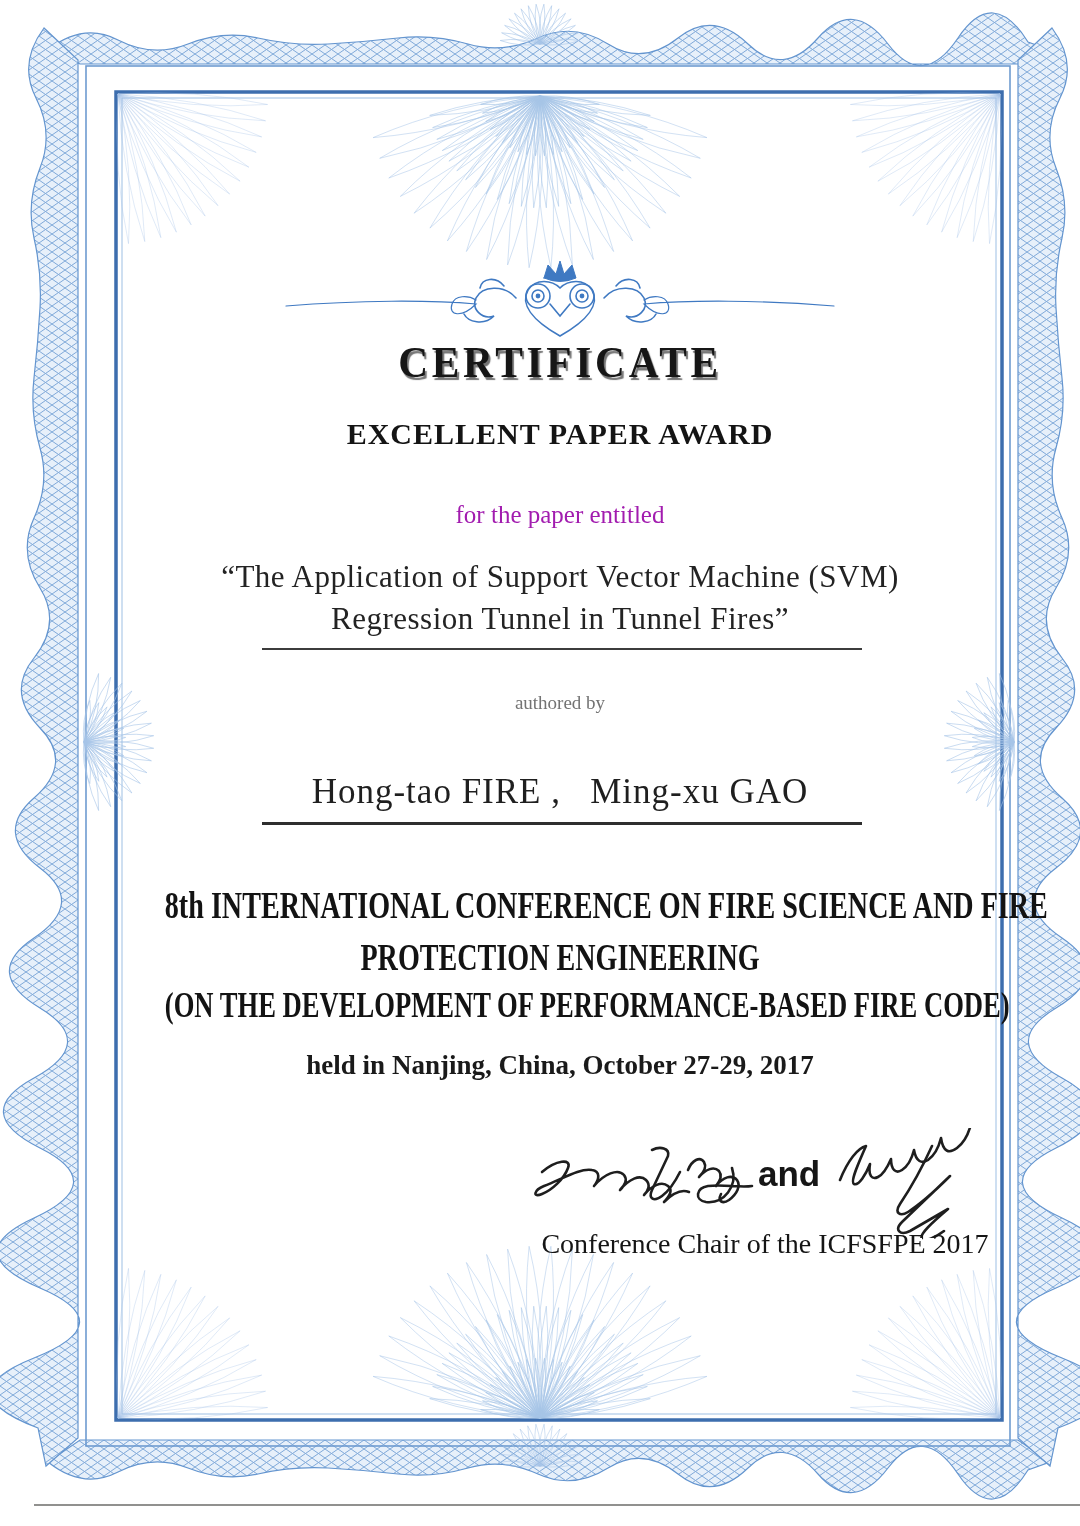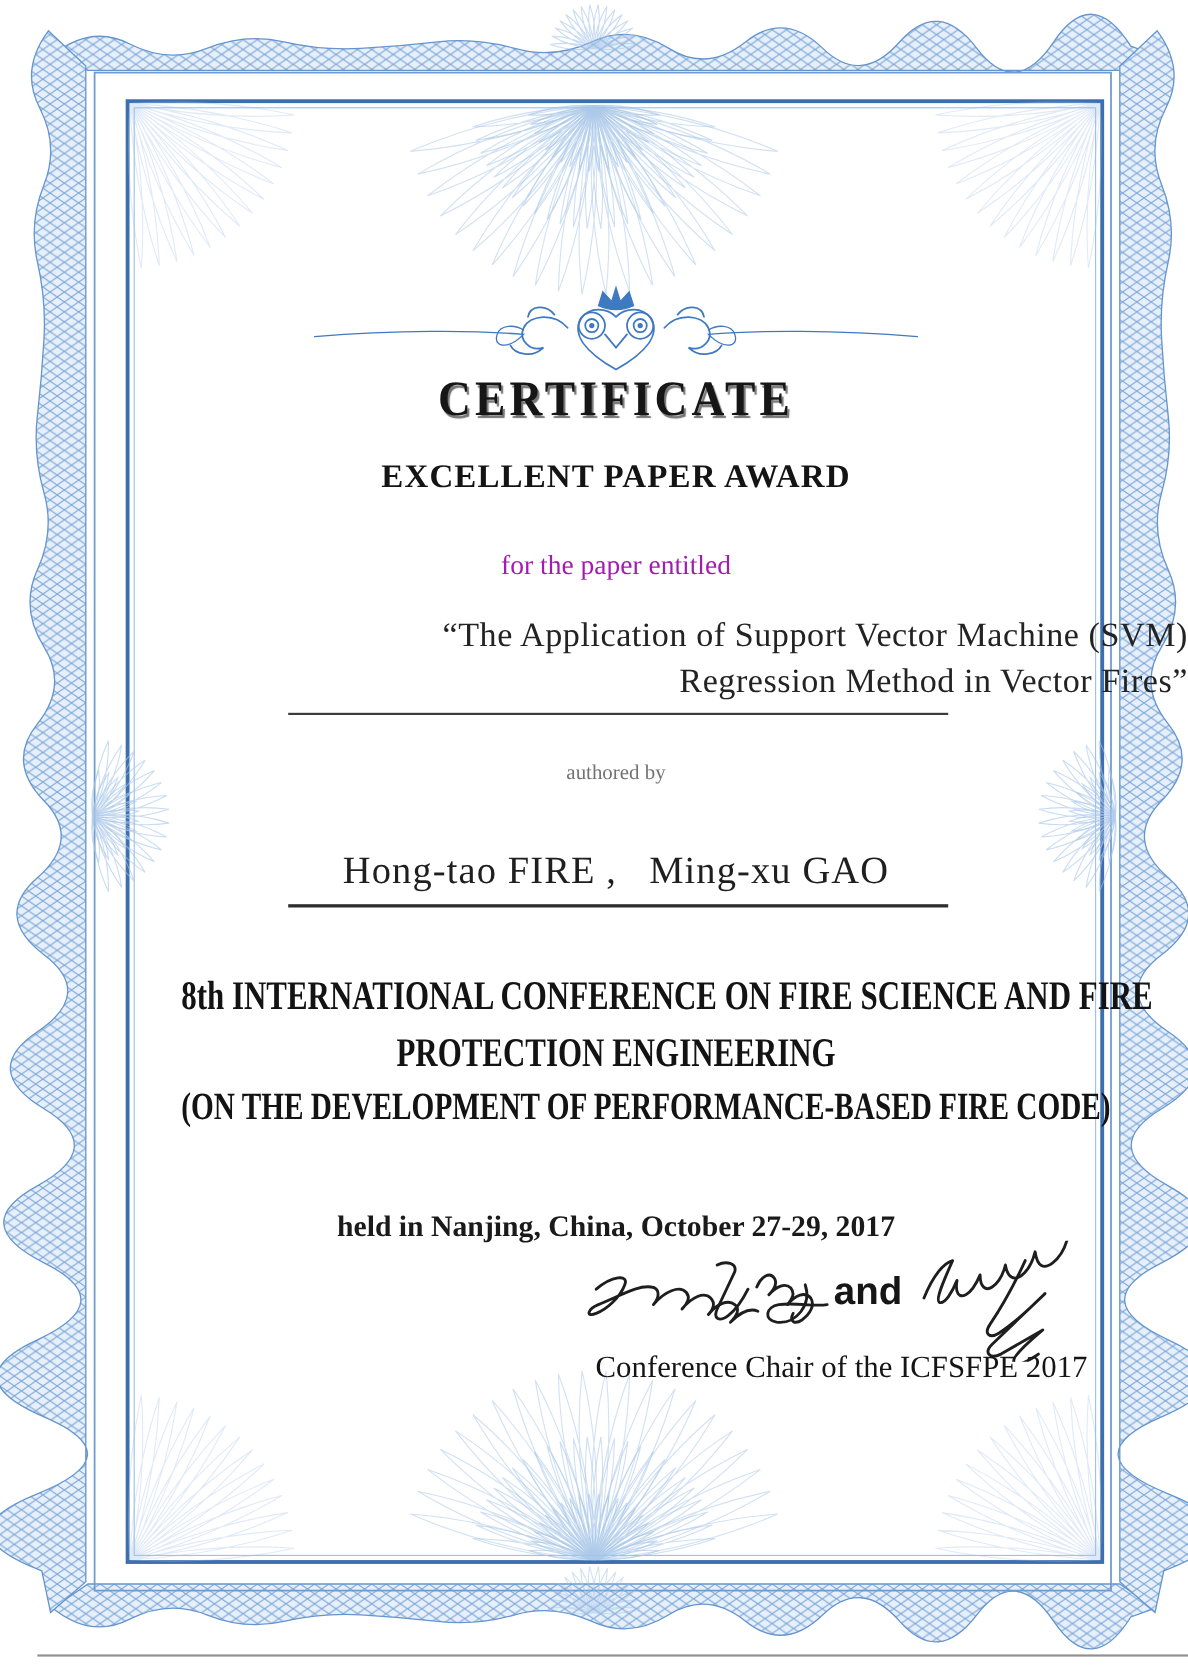--- a/index.html
+++ b/index.html
@@ -9,31 +9,31 @@
   .center{position:absolute;left:40px;width:1040px;text-align:center;}
   #border-svg, #orn-svg, #sig-svg{position:absolute;pointer-events:none;}
   #border-svg{left:0;top:0;}
   #orn-svg{left:280px;top:256px;}
   #sig-svg{left:520px;top:1128px;}
   .heading{top:336px;font-size:45px;font-weight:bold;letter-spacing:4px;
            color:#161616;transform:scaleX(.92);
            text-shadow:2px 3px 1px rgba(70,70,70,.75);}
   .award{top:417px;font-size:30px;font-weight:bold;letter-spacing:1px;color:#141414;}
   .intro{top:501px;font-size:25px;color:#a21caf;}
-  .ptitle{top:556px;font-size:31px;line-height:42px;color:#232323;letter-spacing:.5px;text-align:right;}
+  .ptitle{top:556px;font-size:31px;line-height:42px;color:#232323;letter-spacing:.5px;}
   .rule{position:absolute;height:2px;background:#3c3c3c;}
   .rule-title{top:648px;left:262px;width:600px;}
   .authored{top:692px;font-size:19px;color:#737373;}
   .authors{top:772px;font-size:35px;color:#1f1f1f;white-space:pre;letter-spacing:1px;}
   .rule-authors{top:822px;left:262px;width:600px;height:3px;background:#2e2e2e;}
   .conf{font-weight:bold;color:#131313;transform:scaleX(.76);transform-origin:50% 50%;white-space:nowrap;}
   .conf1{top:884px;font-size:37px;}
   .conf2{top:936px;font-size:37px;}
   .conf3{top:986px;font-size:35px;}
-  .held{top:1100px;font-size:27px;font-weight:bold;color:#1a1a1a;}
+  .held{top:1050px;font-size:27px;font-weight:bold;color:#1a1a1a;}
   .and-word{top:1154px;left:758px;font-size:35px;font-weight:bold;
             font-family:"Liberation Sans", sans-serif;color:#161616;}
   .chair{top:1228px;left:430px;width:670px;text-align:center;font-size:28px;color:#151515;}
   .scan-line{top:1504px;left:34px;width:1046px;height:2px;background:#91918f;}
 </style>
 </head>
 <body>
 
 <svg id="border-svg" width="1080" height="1526" viewBox="0 0 1080 1526">
   <defs>
@@ -89,21 +89,21 @@
     <path d="M280,80 C252,64 240,48 248,34 C256,22 272,24 280,32 C288,24 304,22 312,34 C320,48 308,64 280,80 Z"></path>
     <path d="M270,48 l10,12 10,-12"></path>
     <path d="M264,22 l4,-13 8,9 4,-13 4,13 8,-9 4,13 q-16,7 -32,0 Z" fill="#3f79c2" stroke-width="1"></path>
   </g>
 </svg>
 
 <div class="center heading">CERTIFICATE</div>
 <div class="center award">EXCELLENT PAPER AWARD</div>
 <div class="center intro">for the paper entitled</div>
 <div class="center ptitle" style="top:556px">“The Application of Support Vector Machine (SVM)</div>
-<div class="center ptitle" style="top:598px">Regression Method in Vector Fires”</div>
+<div class="center ptitle" style="top:598px">Regression Tunnel in Tunnel Fires”</div>
 <div class="rule rule-title"></div>
 <div class="center authored">authored by</div>
 <div class="center authors">Hong-tao FIRE ,   Ming-xu GAO</div>
 <div class="rule rule-authors"></div>
 <div class="center conf conf1">8th INTERNATIONAL CONFERENCE ON FIRE SCIENCE AND FIRE</div>
 <div class="center conf conf2">PROTECTION ENGINEERING</div>
 <div class="center conf conf3">(ON THE DEVELOPMENT OF PERFORMANCE-BASED FIRE CODE)</div>
 <div class="center held">held in Nanjing, China, October 27-29, 2017</div>
 
 <svg id="sig-svg" width="500" height="110" viewBox="0 0 500 110">

